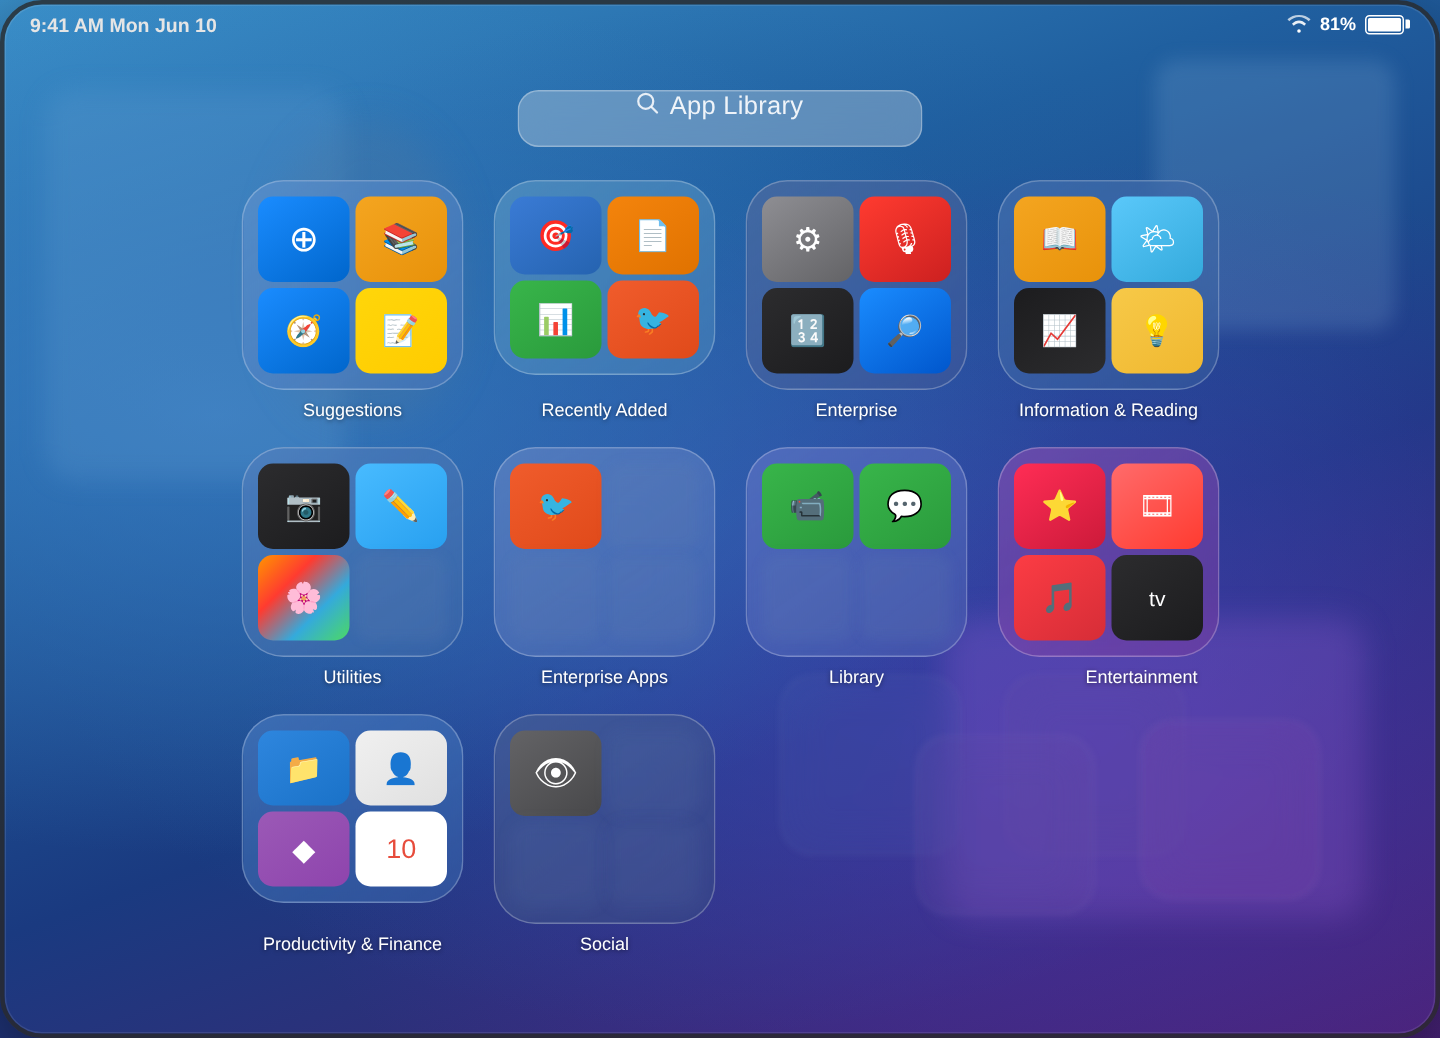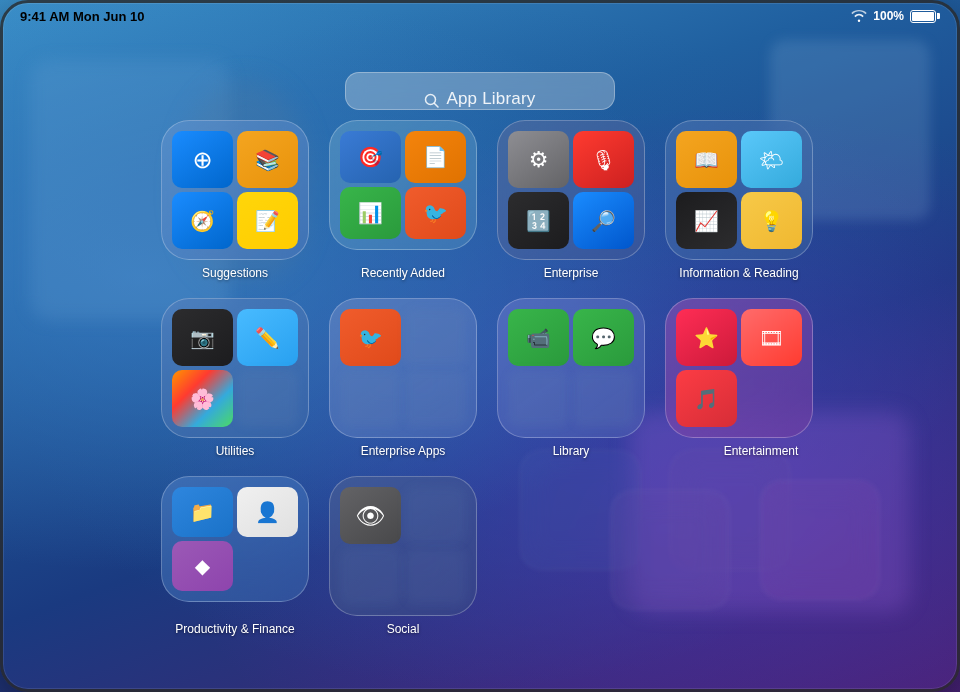--- a/index.html
+++ b/index.html
@@ -84,21 +84,21 @@
       display: flex;
       align-items: center;
       justify-content: space-between;
       padding: 0 20px;
       z-index: 10;
     }
 
     .status-time {
       font-size: 13px;
       font-weight: 600;
-      color: #000000;
+      color: #e5e5e5;
     }
 
     .status-right {
       display: flex;
       align-items: center;
       gap: 6px;
       color: white;
       font-size: 12px;
       font-weight: 600;
     }
@@ -143,26 +143,25 @@
       transform: translateX(-50%);
       z-index: 10;
       width: 270px;
     }
 
     .search-bar {
       background: rgba(210,220,230,0.35);
       border-radius: 14px;
       height: 38px;
       display: flex;
-      align-items: flex-end;
+      align-items: flex-start;
       justify-content: center;
       gap: 6px;
       backdrop-filter: blur(10px);
       border: 1px solid rgba(255,255,255,0.3);
-      margin-top: 12px;
     }
 
     .search-text {
       color: rgba(255,255,255,0.9);
       font-size: 17px;
       font-weight: 400;
       letter-spacing: 0.2px;
     }
 
     
@@ -233,21 +232,21 @@
 
 <div class="status-bar">
   <span class="status-time">9:41 AM  Mon Jun 10</span>
   <div class="status-right">
 
     <svg width="16" height="12" viewBox="0 0 16 12" fill="white">
       <path d="M8 9.5a1.2 1.2 0 1 1 0 2.4A1.2 1.2 0 0 1 8 9.5z"></path>
       <path d="M4.5 7.2C5.5 6.1 6.7 5.5 8 5.5s2.5.6 3.5 1.7l1.2-1.3C11.3 4.5 9.7 3.7 8 3.7s-3.3.8-4.7 2.2z" opacity="0.9"></path>
       <path d="M1.5 4.2C3.2 2.4 5.5 1.3 8 1.3s4.8 1.1 6.5 2.9l1.2-1.3C13.6.9 11 0 8 0S2.4.9.3 2.9z" opacity="0.7"></path>
     </svg>
-    <span>100%</span>
+    <span>81%</span>
     <div class="battery-icon">
       <div class="battery-body">
         <div class="battery-fill"></div>
       </div>
       <div class="battery-tip"></div>
     </div>
   </div>
 </div>
 
 <div class="search-bar-container">
@@ -322,28 +321,30 @@
         <div style="background: rgba(100, 130, 180, 0.3); border-radius: 10px; display: flex; align-items: center; justify-content: center; font-size: 20px; color: white; overflow: hidden; filter: blur(4px); opacity: 0.6;"></div>
         <div style="background: rgba(100, 130, 180, 0.3); border-radius: 10px; display: flex; align-items: center; justify-content: center; font-size: 20px; color: white; overflow: hidden; filter: blur(4px); opacity: 0.6;"></div>
       </div>
       <div class="folder-label" style="margin-top: 6px; font-size: 12px; font-weight: 400; color: white; text-align: center; text-shadow: rgba(0, 0, 0, 0.5) 0px 1px 3px;">Library</div>
     </div>
     <div class="app-folder">
       <div class="folder-box" style="background: linear-gradient(145deg, rgba(140, 80, 180, 0.6), rgba(120, 60, 160, 0.5)); backdrop-filter: blur(20px); border: 1px solid rgba(255, 255, 255, 0.25); border-radius: 28px; display: grid; grid-template-columns: 1fr 1fr; grid-template-rows: 1fr 1fr; gap: 4px; padding: 10px; width: 148px; height: 148px;">
         <div style="background: linear-gradient(145deg, rgb(255, 45, 85), rgb(204, 26, 58)); border-radius: 10px; display: flex; align-items: center; justify-content: center; font-size: 20px; color: white; overflow: hidden;">⭐</div>
         <div style="background: linear-gradient(145deg, rgb(255, 107, 107), rgb(255, 59, 48)); border-radius: 10px; display: flex; align-items: center; justify-content: center; font-size: 20px; color: white; overflow: hidden;">🎞</div>
         <div style="background: linear-gradient(145deg, rgb(252, 60, 68), rgb(214, 45, 55)); border-radius: 10px; display: flex; align-items: center; justify-content: center; font-size: 20px; color: white; overflow: hidden;">🎵</div>
+        <div style="background: linear-gradient(145deg, rgb(44, 44, 46), rgb(28, 28, 30)); border-radius: 10px; display: flex; align-items: center; justify-content: center; font-size: 14px; color: white; overflow: hidden;">tv</div>
       </div>
       <div class="folder-label" style="margin-top: 6px; font-size: 12px; font-weight: 400; color: white; text-align: center; text-shadow: rgba(0, 0, 0, 0.5) 0px 1px 3px; padding-left: 44px;">Entertainment</div>
     </div>
     <div class="app-folder">
       <div class="folder-box" style="background: linear-gradient(145deg, rgba(80, 130, 200, 0.55), rgba(60, 110, 180, 0.45)); backdrop-filter: blur(20px); border: 1px solid rgba(255, 255, 255, 0.25); border-radius: 28px; display: grid; grid-template-columns: 1fr 1fr; grid-template-rows: 1fr 1fr; gap: 4px; padding: 10px; width: 148px; height: 148px;">
         <div style="background: linear-gradient(145deg, rgb(46, 134, 222), rgb(26, 114, 200)); border-radius: 10px; display: flex; align-items: center; justify-content: center; font-size: 20px; color: white; overflow: hidden;">📁</div>
         <div style="background: linear-gradient(145deg, rgb(240, 240, 240), rgb(224, 224, 224)); border-radius: 10px; display: flex; align-items: center; justify-content: center; font-size: 20px; color: white; overflow: hidden;">👤</div>
         <div style="background: linear-gradient(145deg, rgb(155, 89, 182), rgb(142, 68, 173)); border-radius: 10px; display: flex; align-items: center; justify-content: center; font-size: 20px; color: white; overflow: hidden;">◆</div>
+        <div style="background: white; border-radius: 10px; display: flex; align-items: center; justify-content: center; font-size: 18px; color: rgb(231, 76, 60); overflow: hidden;">10</div>
       </div>
       <div class="folder-label" style="margin-top: 20px; font-size: 12px; font-weight: 400; color: white; text-align: center; text-shadow: rgba(0, 0, 0, 0.5) 0px 1px 3px;">Productivity &amp; Finance</div>
     </div>
     <div class="app-folder">
       <div class="folder-box" style="background: linear-gradient(145deg, rgba(80, 100, 150, 0.55), rgba(60, 80, 130, 0.45)); backdrop-filter: blur(20px); border: 1px solid rgba(255, 255, 255, 0.25); border-radius: 28px; display: grid; grid-template-columns: 1fr 1fr; grid-template-rows: 1fr 1fr; gap: 4px; padding: 10px; width: 148px; height: 148px;">
         <div style="background: linear-gradient(145deg, rgb(99, 99, 102), rgb(72, 72, 74)); border-radius: 10px; display: flex; align-items: center; justify-content: center; font-size: 24px; color: white; overflow: hidden; filter: blur(0px); opacity: 1;">👁</div>
         <div style="background: rgba(100, 130, 180, 0.3); border-radius: 10px; display: flex; align-items: center; justify-content: center; font-size: 20px; color: white; overflow: hidden; filter: blur(5px); opacity: 0.4;"></div>
         <div style="background: rgba(100, 130, 180, 0.3); border-radius: 10px; display: flex; align-items: center; justify-content: center; font-size: 20px; color: white; overflow: hidden; filter: blur(5px); opacity: 0.4;"></div>
         <div style="background: rgba(100, 130, 180, 0.3); border-radius: 10px; display: flex; align-items: center; justify-content: center; font-size: 20px; color: white; overflow: hidden; filter: blur(5px); opacity: 0.4;"></div>
       </div>

